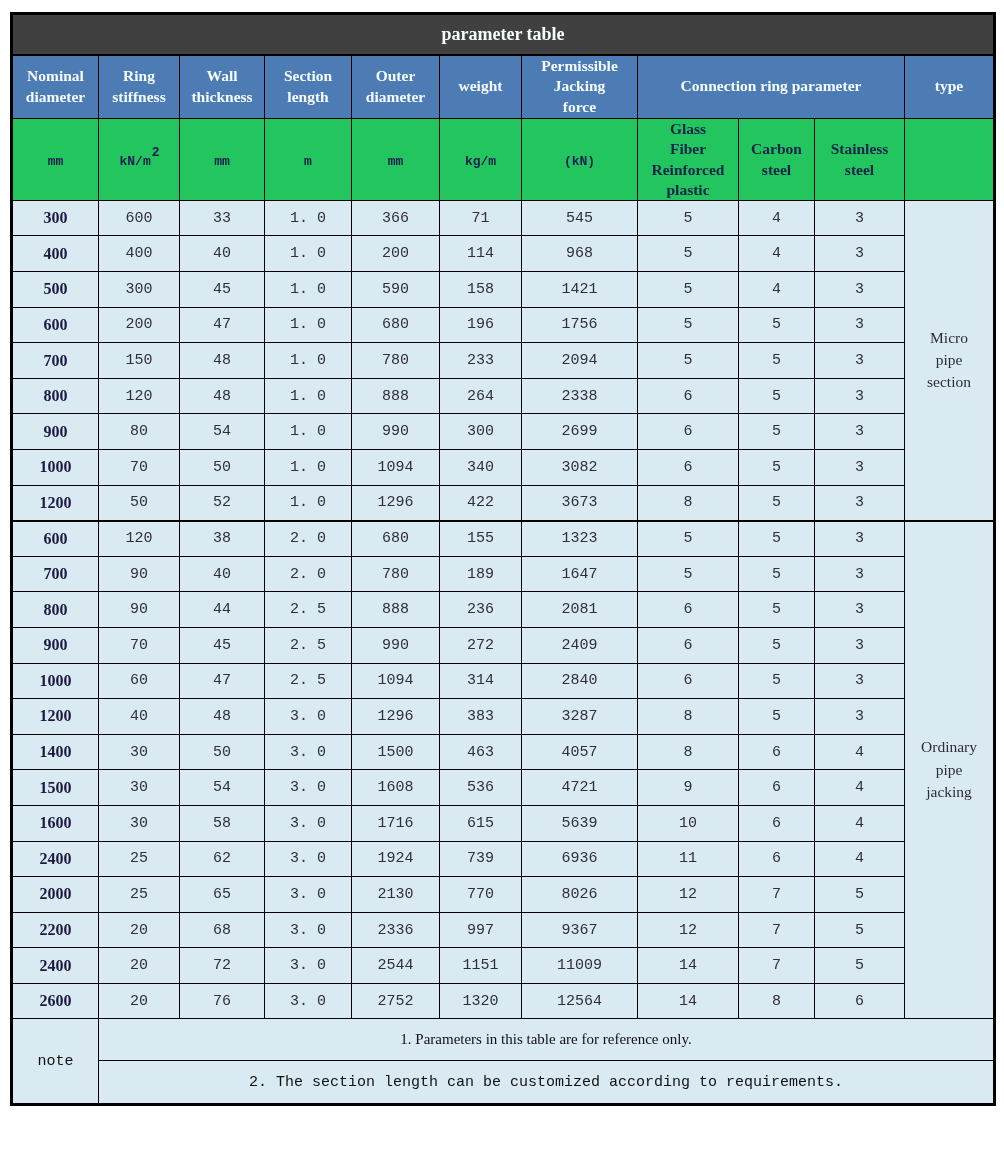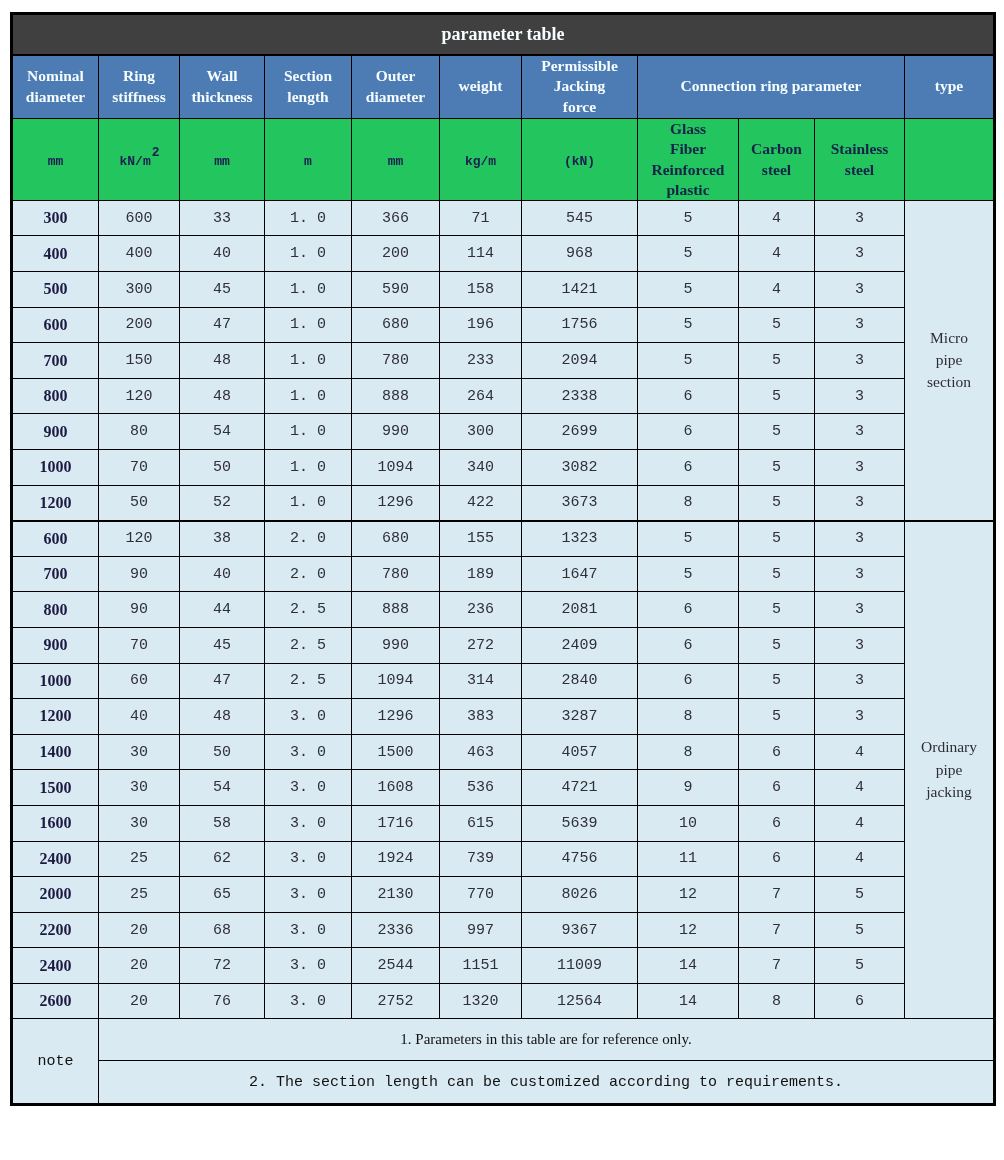--- a/index.html
+++ b/index.html
@@ -372,21 +372,21 @@
           <td>6</td>
           <td>4</td>
         </tr>
         <tr>
           <td class="first">2400</td>
           <td>25</td>
           <td>62</td>
           <td>3. 0</td>
           <td>1924</td>
           <td>739</td>
-          <td>4756</td>
+          <td>6936</td>
           <td>11</td>
           <td>6</td>
           <td>4</td>
         </tr>
         <tr>
           <td class="first">2000</td>
           <td>25</td>
           <td>65</td>
           <td>3. 0</td>
           <td>2130</td>

